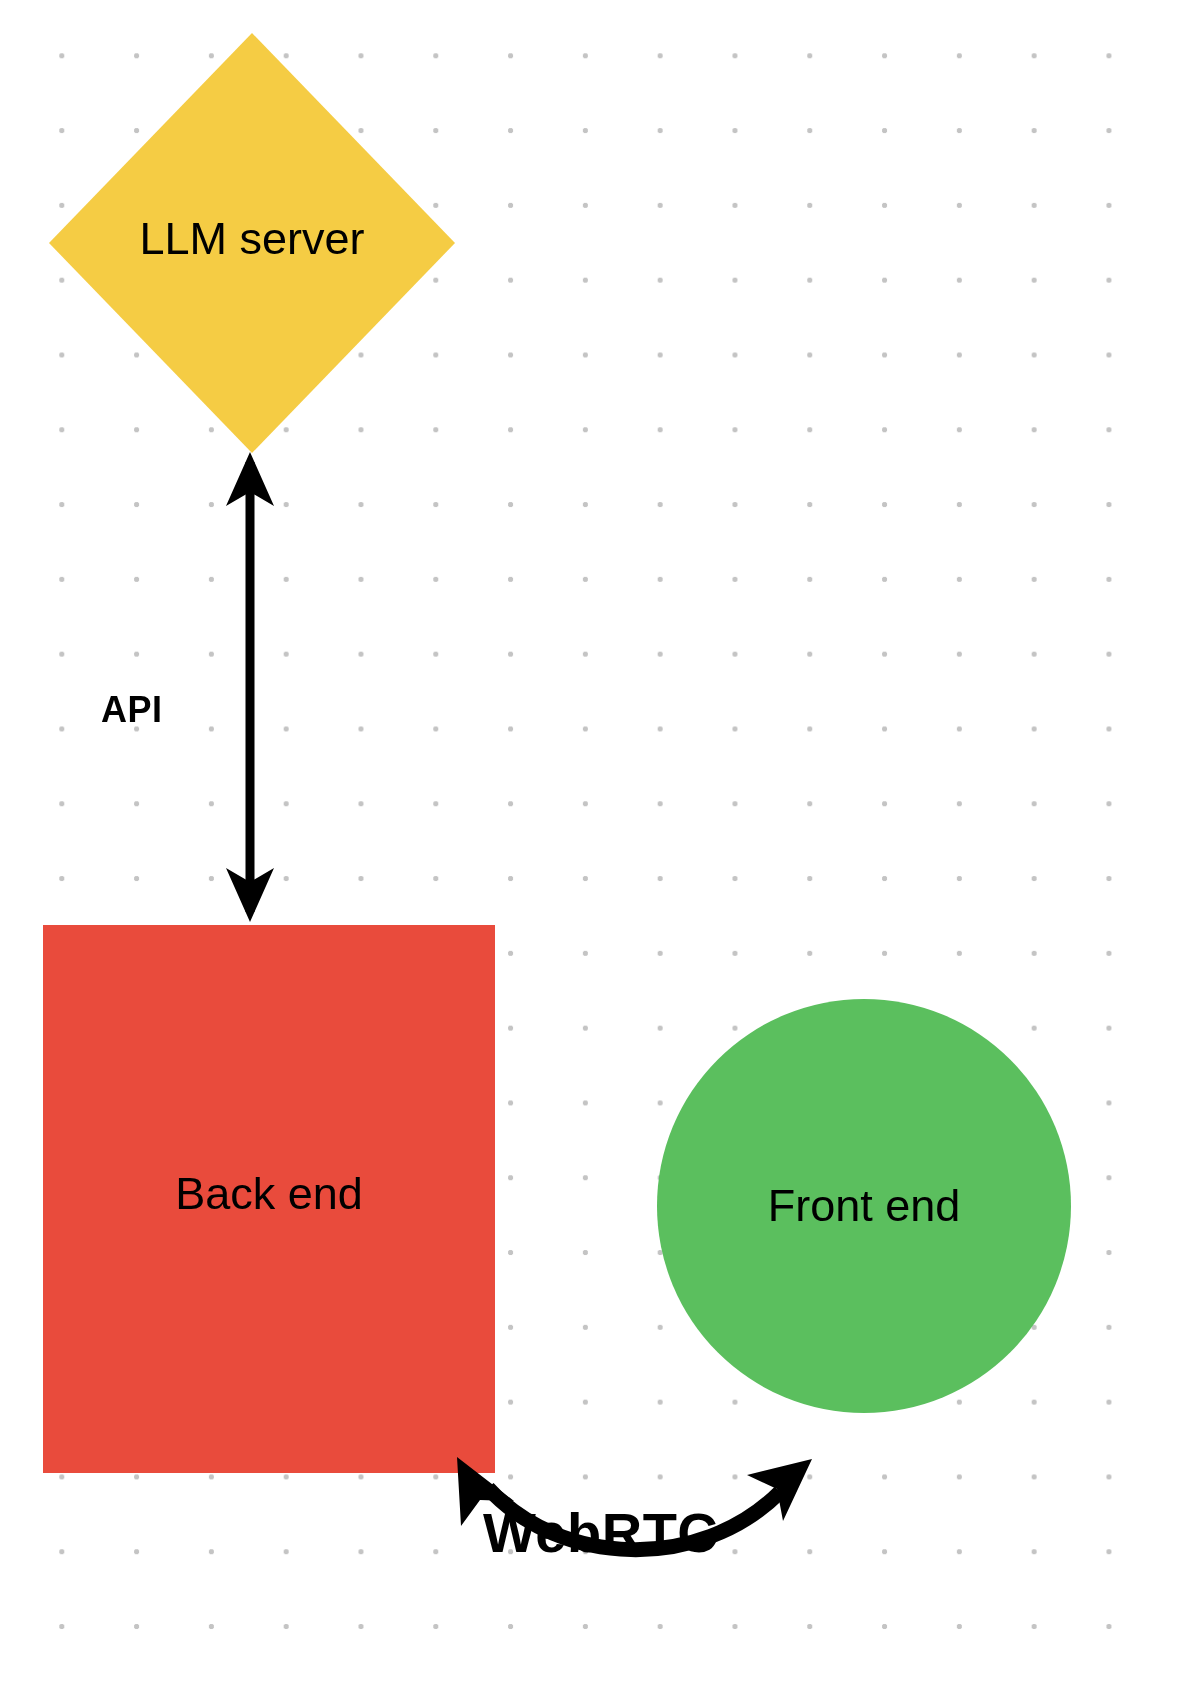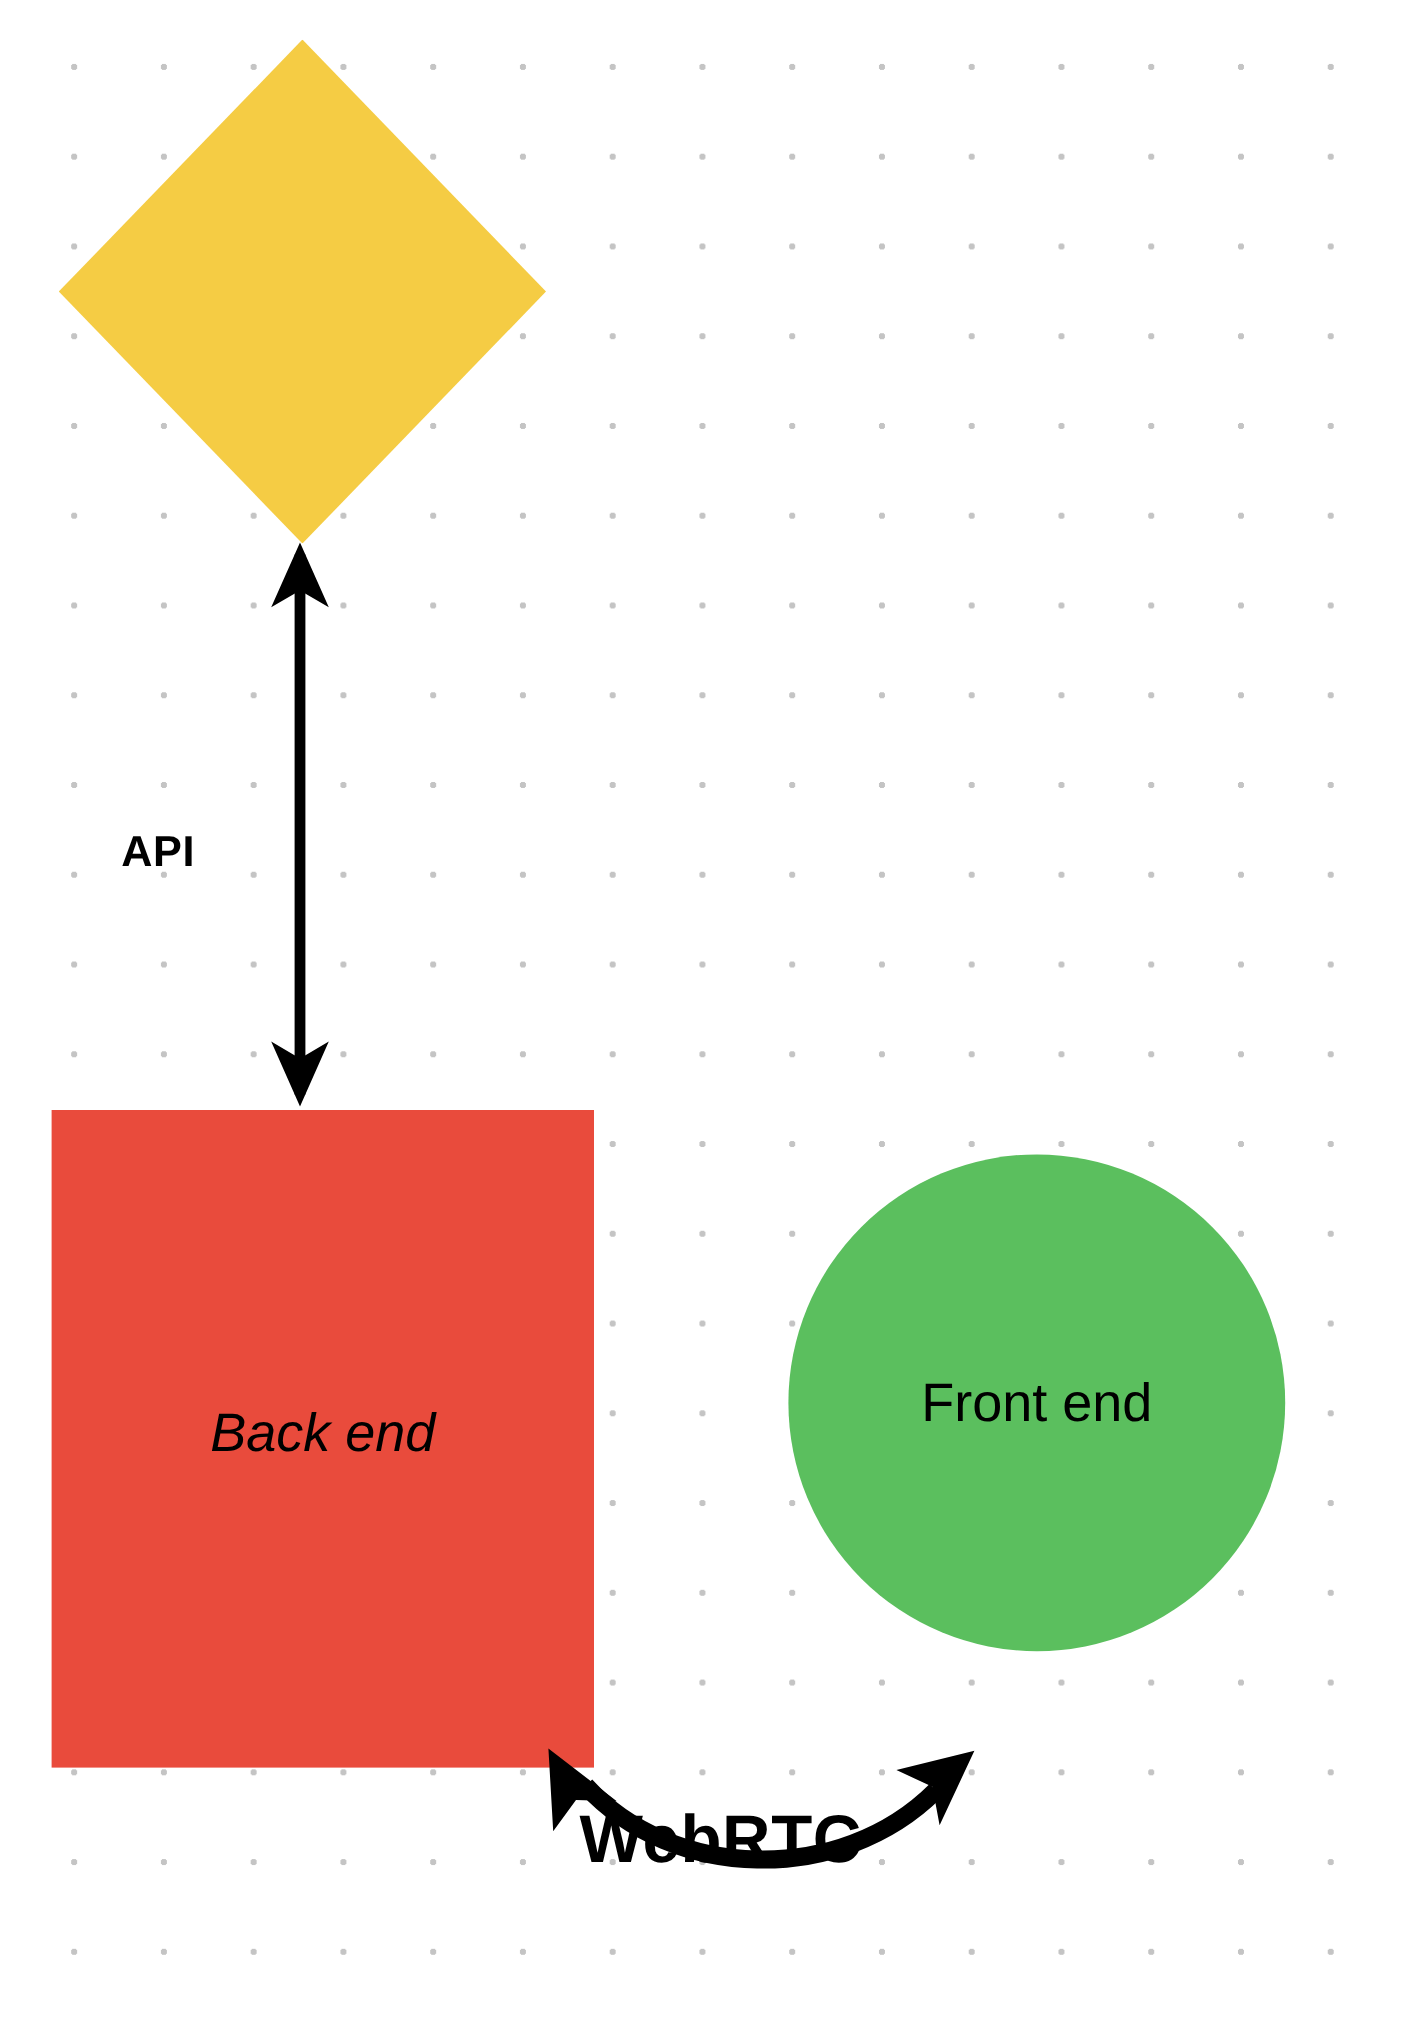--- a/index.html
+++ b/index.html
@@ -61,27 +61,26 @@
     left: 43px;
     top: 925px;
     width: 452px;
     height: 548px;
     background: #E94B3C;
   }
   #back-end .node-label {
     position: relative;
     z-index: 2;
     transform: translateY(-5px);
-    font-style: italic;
   }
 
   
   #front-end {
     left: 657px;
-    top: 962px;
+    top: 999px;
     width: 414px;
     height: 414px;
     background: #5BBF5E;
     border-radius: 50%;
   }
   #front-end .node-label {
     position: relative;
     z-index: 2;
   }
 
@@ -116,20 +115,21 @@
     letter-spacing: 0.5px;
   }
 </style>
 </head>
 <body>
 
 <div id="canvas">
 
   <div class="node" id="llm-server">
     <div class="shape"></div>
+    <span class="node-label">LLM server</span>
   </div>
 
   <div class="node" id="back-end">
     <span class="node-label">Back end</span>
   </div>
 
   <div class="node" id="front-end">
     <span class="node-label">Front end</span>
   </div>
 

